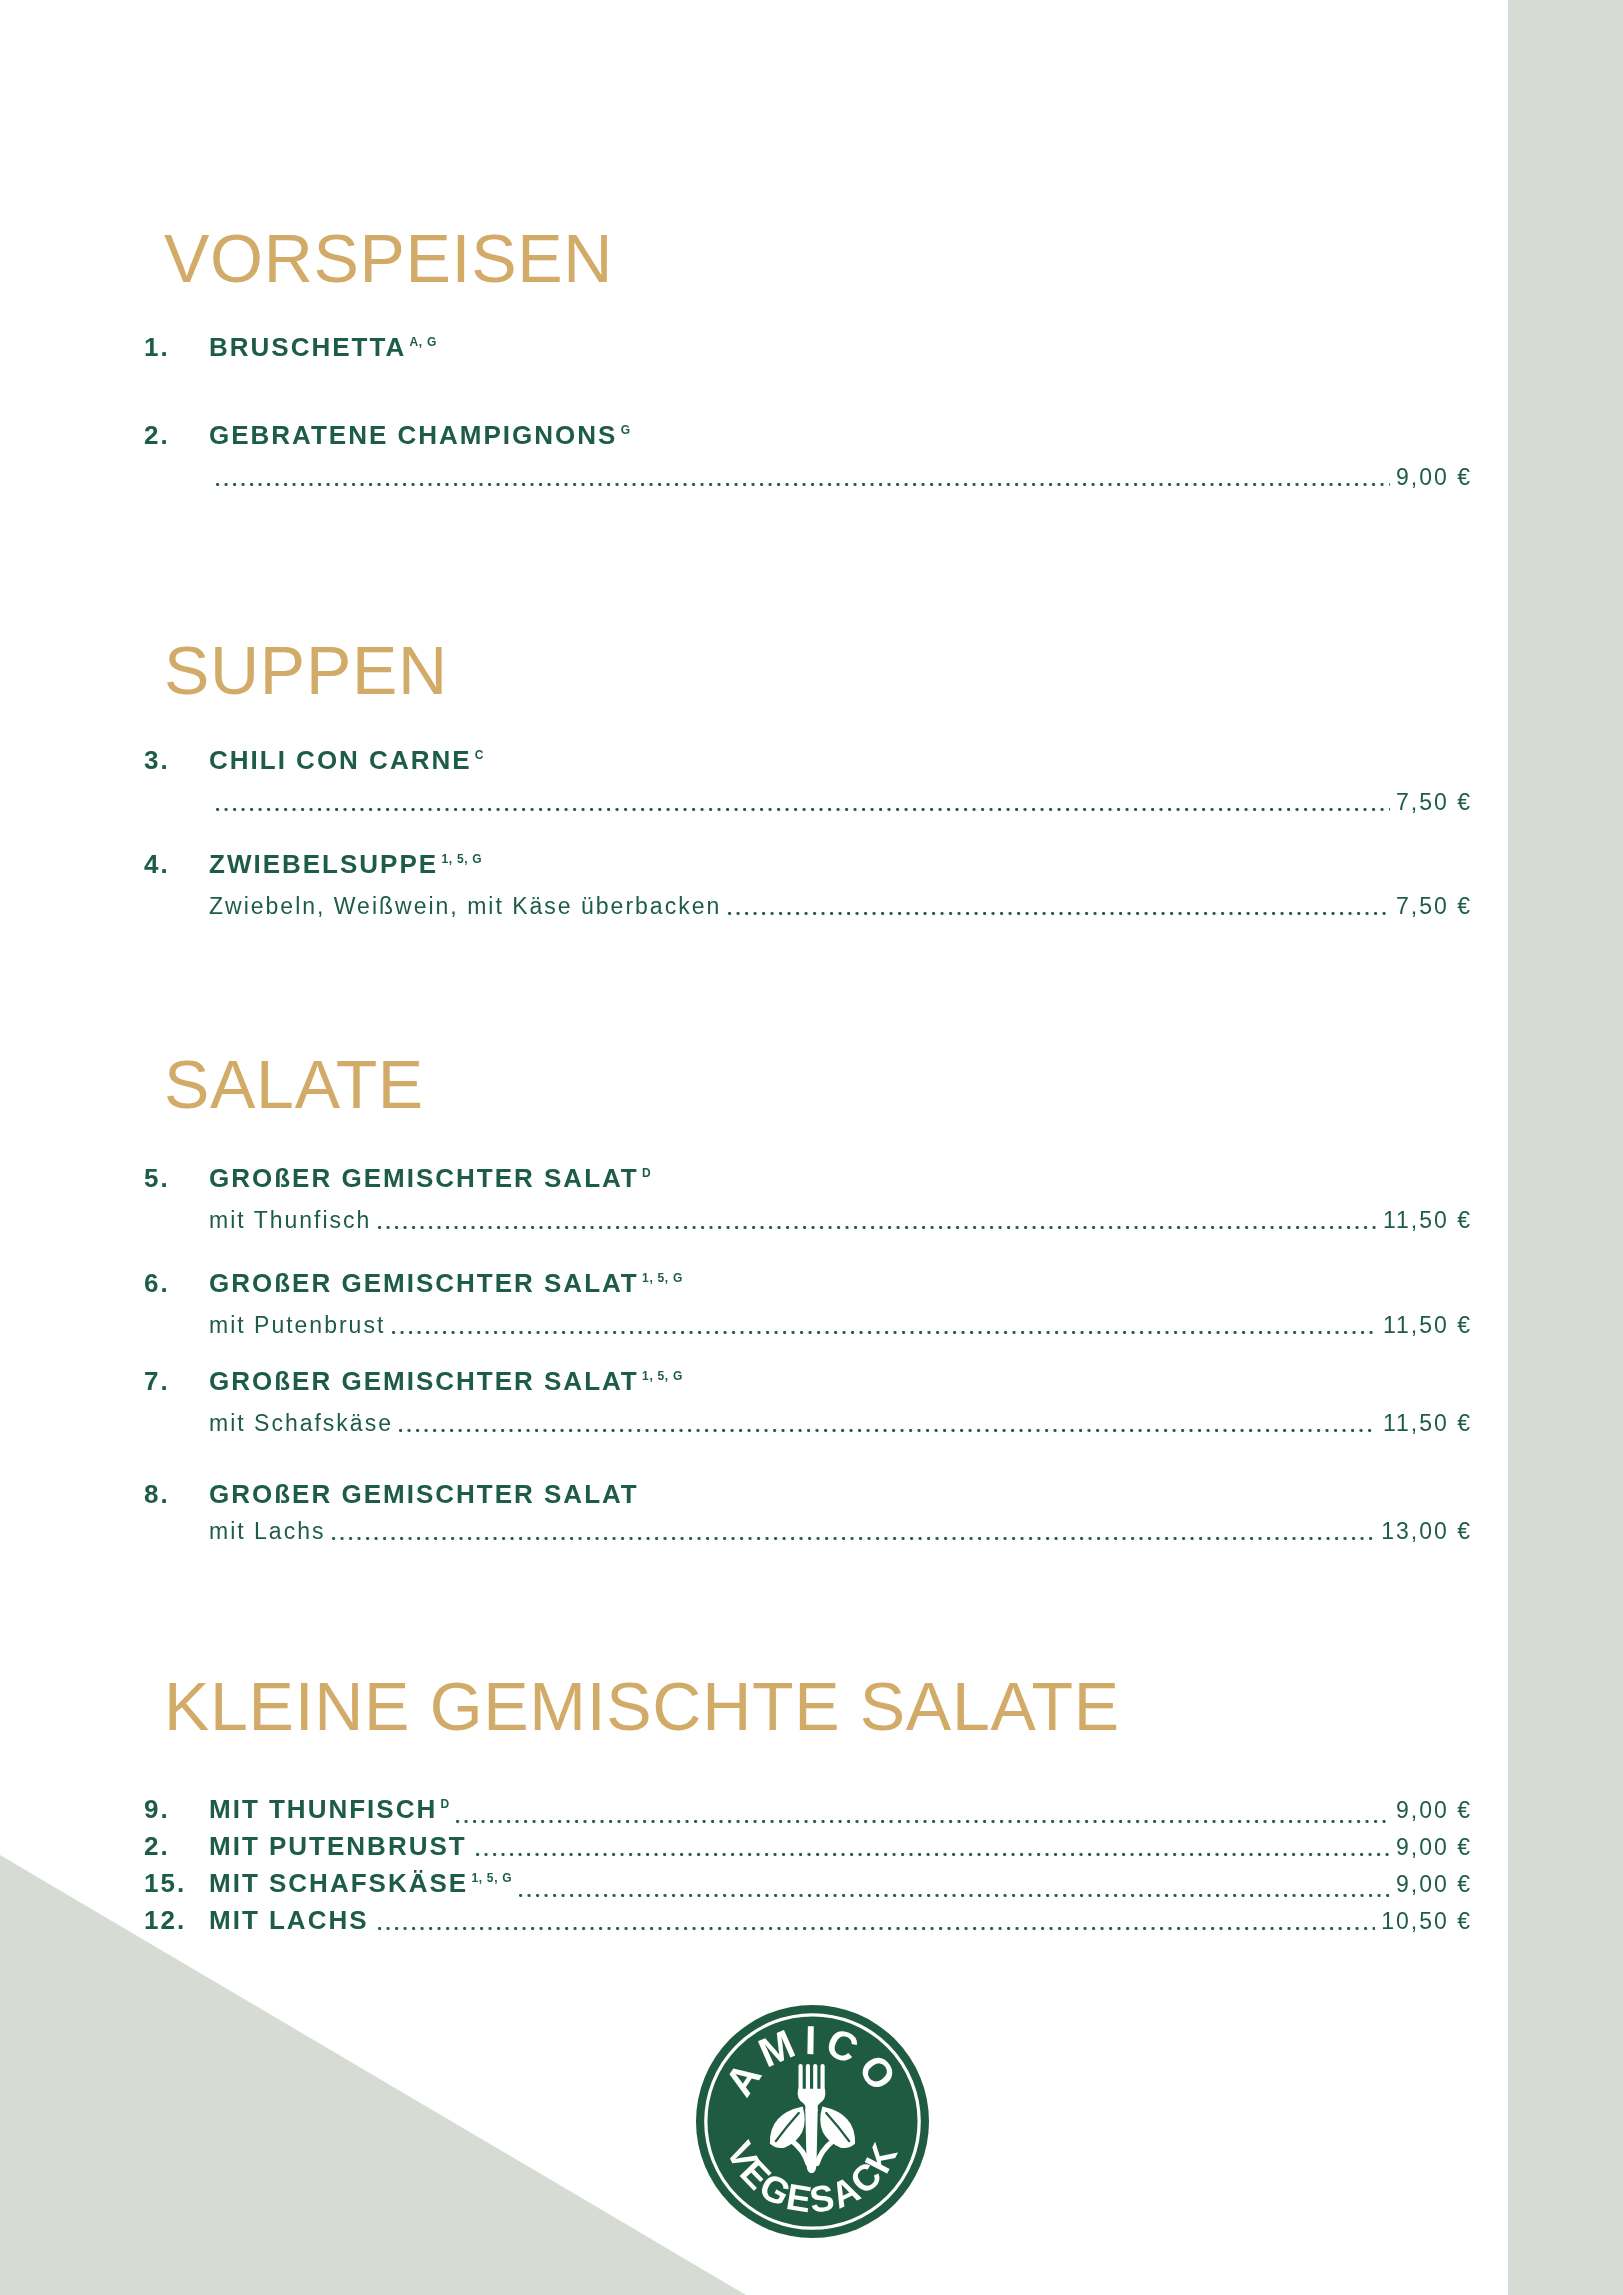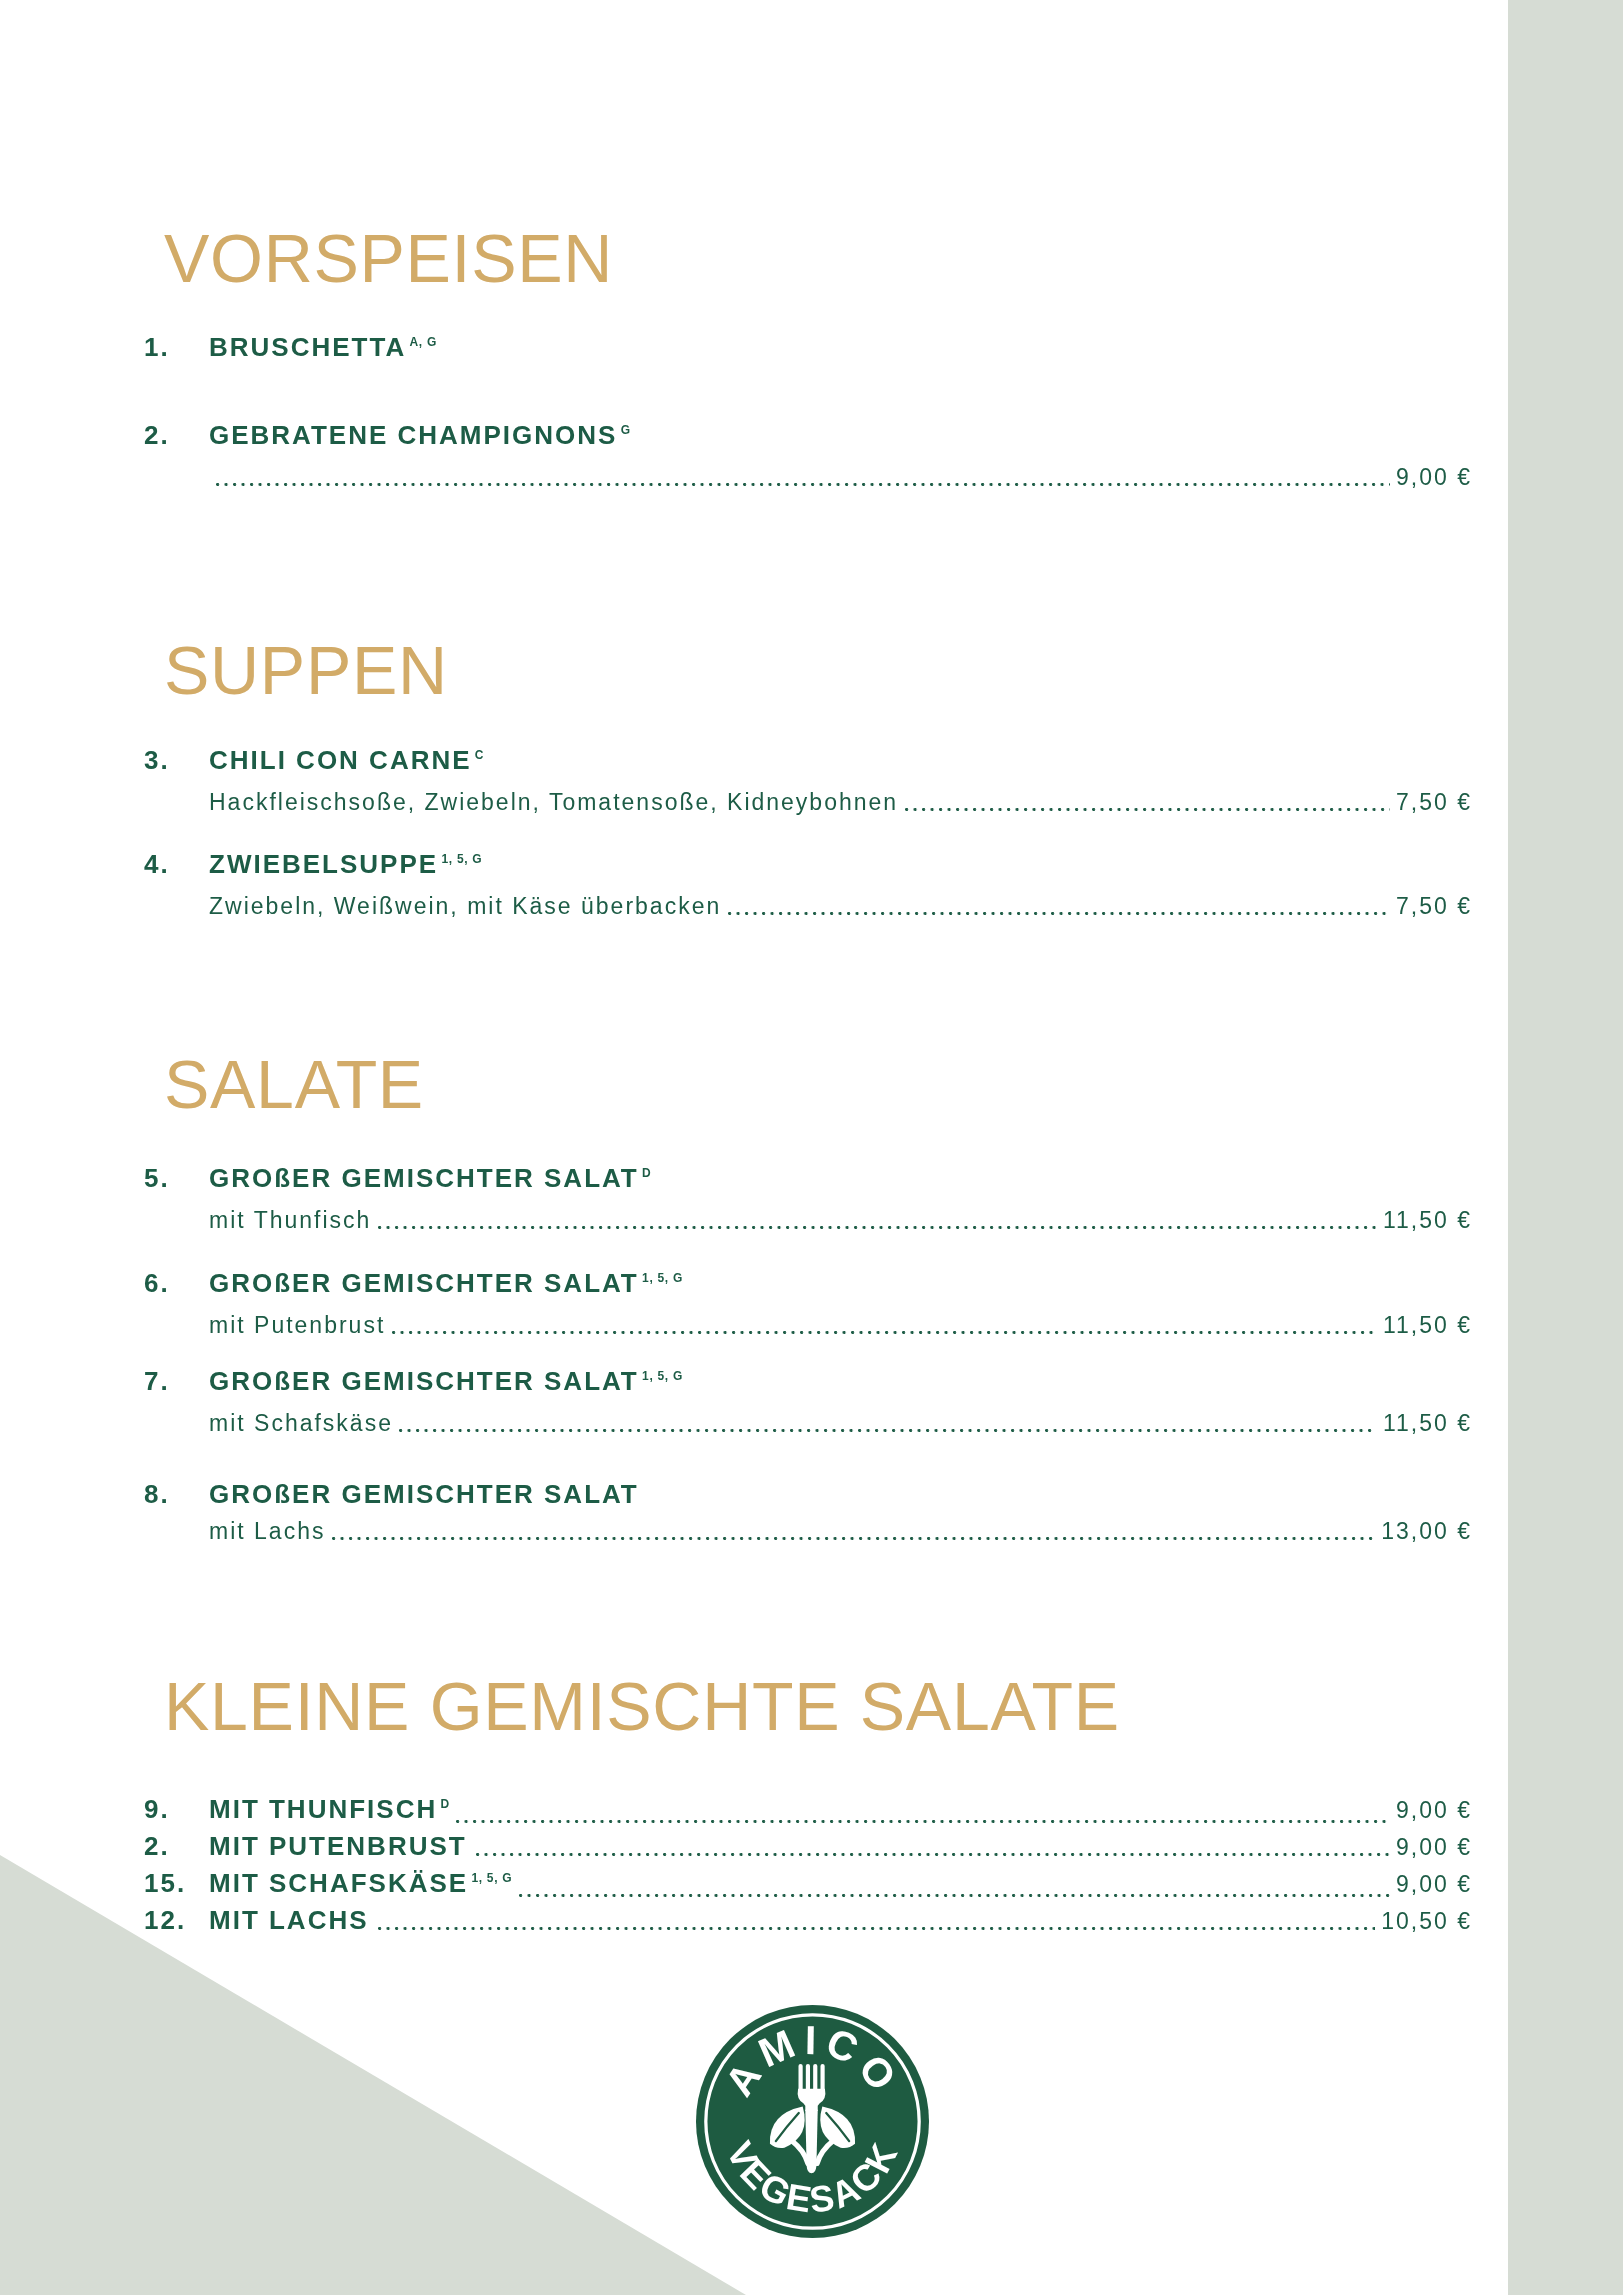--- a/index.html
+++ b/index.html
@@ -91,21 +91,20 @@
 
   <h1 class="heading" style="top:623px">SUPPEN</h1>
 
   <div class="item two-line" style="top:745px">
     <div class="row1">
       <span class="num">3.</span>
       <span class="title">CHILI CON CARNE</span>
       <span class="sup">C</span>
     </div>
     <div class="row2">
-      <span class="desc">Hackfleischsoße, Zwiebeln, Tomatensoße, Kidneybohnen</span>
       <span class="dots"></span>
       <span class="price">7,50 €</span>
     </div>
   </div>
 
   <div class="item two-line" style="top:849px">
     <div class="row1">
       <span class="num">4.</span>
       <span class="title">ZWIEBELSUPPE</span>
       <span class="sup">1, 5, G</span>

